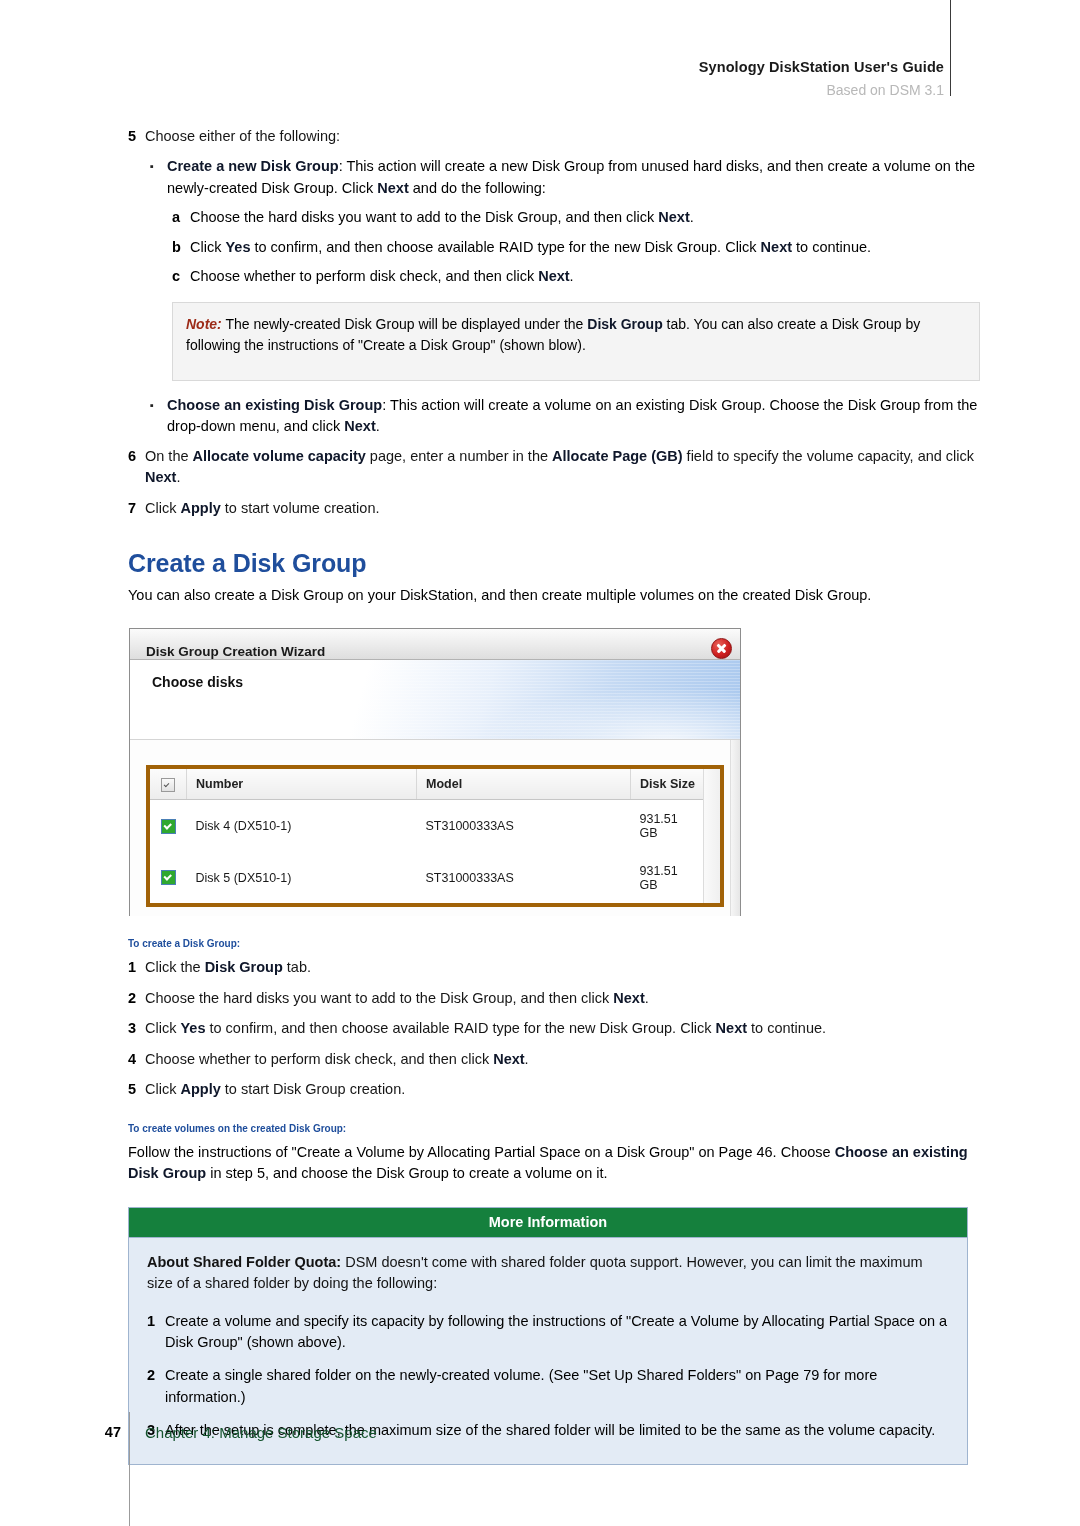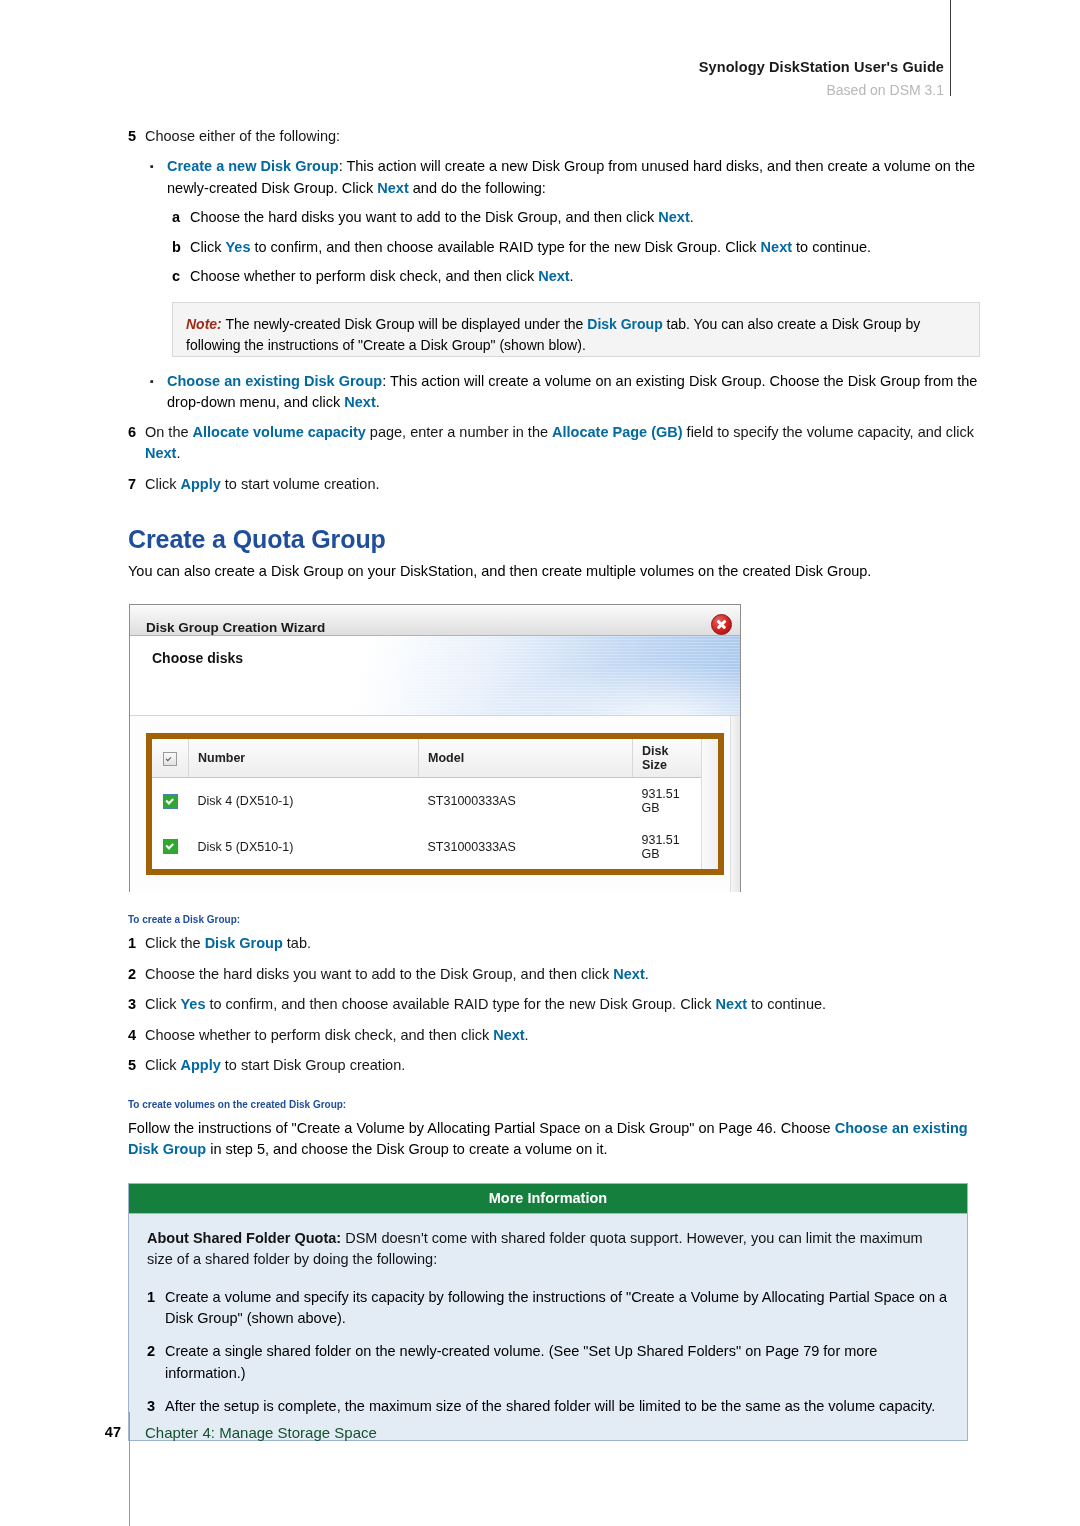--- a/index.html
+++ b/index.html
@@ -118,29 +118,29 @@
     font-size: 14.5px;
     font-weight: bold;
     line-height: 1.48;
   }
   .substep-body {
     flex: 1 1 auto;
     font-size: 14.5px;
     line-height: 1.48;
   }
 
-  .hl { color: #0369a1; font-weight: bold; }
+  .hl { color: #0f172a; font-weight: bold; }
   .hl-note { color: #9C2B18; font-style: italic; font-weight: bold; }
 
   
   .note-box {
     margin: 14px 100px 14px 172px;
     background: #f4f4f4;
     border: 1px solid #d9d9d9;
-    padding: 11px 13px 0 13px;
+    padding: 11px 13px 24px 13px;
     font-size: 14px;
     line-height: 1.5;
   }
 
   
   .h1 {
     margin: 30px 0 7px 0;
     padding-left: 128px;
     font-size: 25px;
     font-weight: bold;
@@ -235,25 +235,26 @@
   }
 
   .wiz-body {
     position: relative;
     background: #fdfdfd;
     height: 176px;
     padding: 17px 16px 0 16px;
     box-sizing: border-box;
   }
   .disk-table-outer {
-    border: 6px solid #a16207;
+    border: 4px solid #a16207;
     background: #ffffff;
     height: 142px;
     display: flex;
     box-sizing: border-box;
+    margin-top: 8px;
   }
   .disk-table {
     flex: 1 1 auto;
     border-collapse: collapse;
     width: 100%;
     table-layout: fixed;
   }
   .disk-table th {
     background: linear-gradient(to bottom, #fcfcfc 0%, #ededed 100%);
     border-bottom: 1px solid #c6c6c6;
@@ -451,21 +452,21 @@
     <div class="step">
       <div class="step-num">6</div>
       <div class="step-body"><span>On the </span><span class="hl">Allocate volume capacity</span><span> page, enter a number in the </span><span class="hl">Allocate Page (GB)</span><span> field to specify the volume capacity, and click </span><span class="hl">Next</span><span>.</span></div>
     </div>
 
     <div class="step">
       <div class="step-num">7</div>
       <div class="step-body"><span>Click </span><span class="hl">Apply</span><span> to start volume creation.</span></div>
     </div>
 
-    <div class="h1">Create a Quota Group</div>
+    <div class="h1">Create a Disk Group</div>
     <div class="para">You can also create a Disk Group on your DiskStation, and then create multiple volumes on the created Disk Group.</div>
 
     <div class="shot-wrap">
       <div class="wizard">
 
         <div class="wiz-titlebar">
           <div class="wiz-title">Disk Group Creation Wizard</div>
           <div class="wiz-close"></div>
         </div>
 

